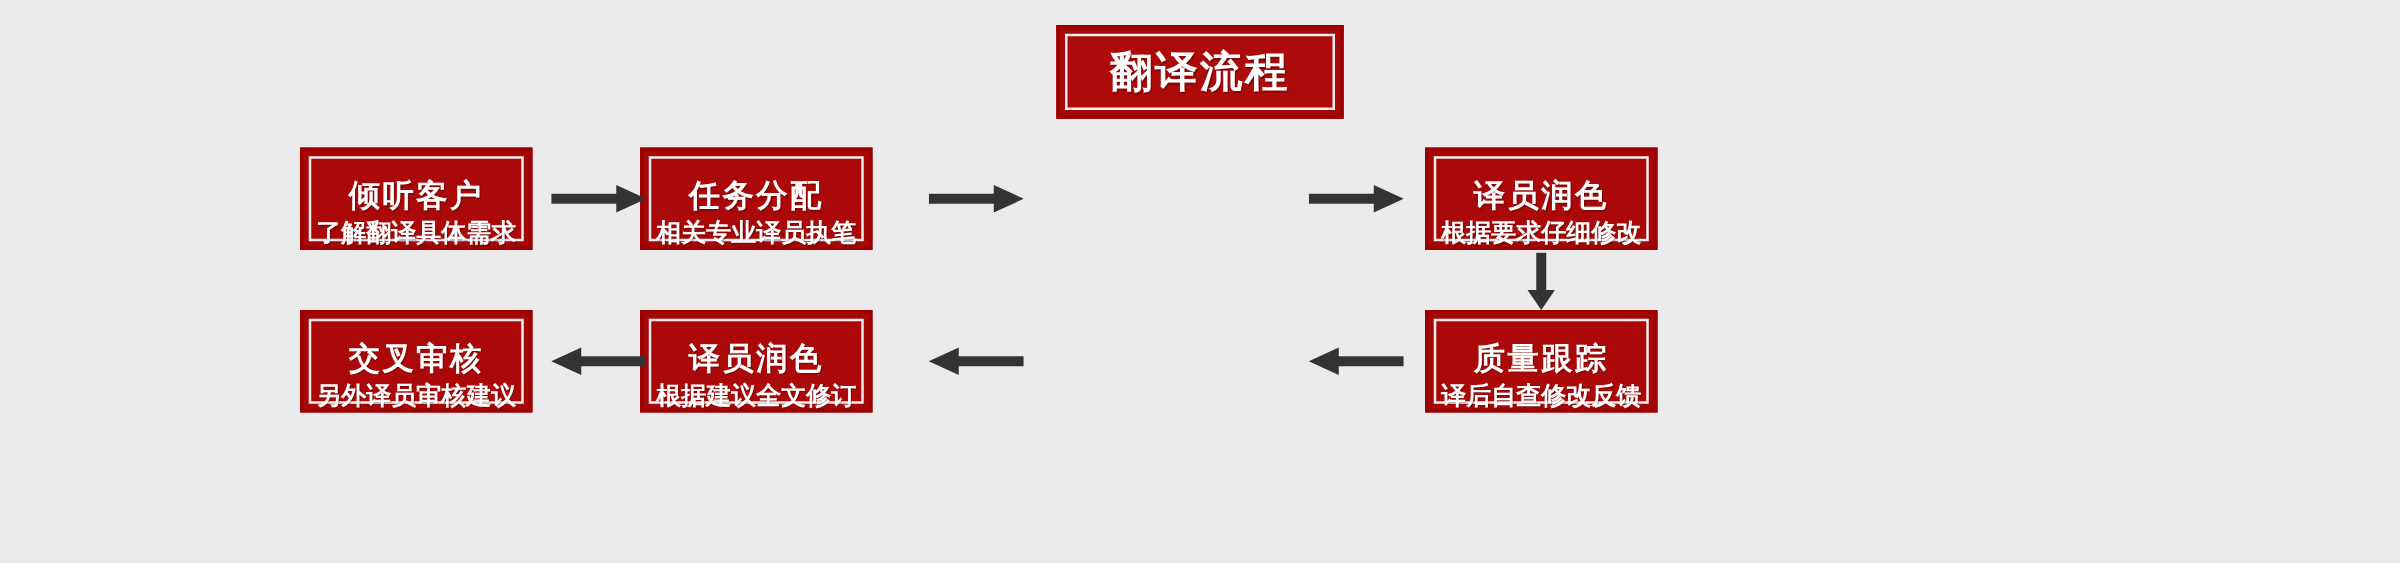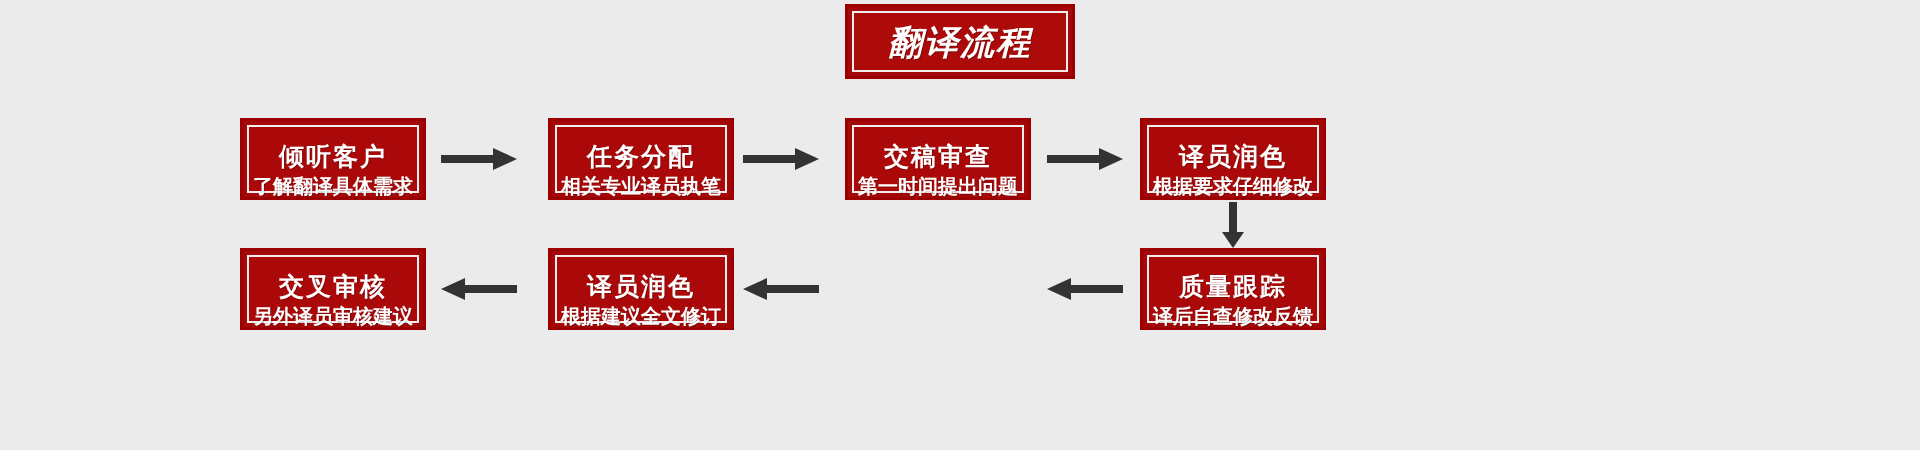--- a/index.html
+++ b/index.html
@@ -38,24 +38,23 @@
     display: flex;
     flex-direction: column;
     align-items: center;
     justify-content: center;
     line-height: 1;
   }
 
   
   #title-plate {
     left: 845px;
-    top: 4px;
+    top: 20px;
     width: 230px;
     height: 75px;
-    font-style: italic;
   }
   #title-plate .inner {
     background: #ad0a0a;
   }
   .title-text {
     color: #ffffff;
     font-size: 34px;
     font-weight: bold;
     letter-spacing: 2px;
     white-space: nowrap;
@@ -89,21 +88,21 @@
     letter-spacing: 0px;
     white-space: nowrap;
     line-height: 1;
     text-shadow: 1px 1px 0 rgba(0,0,0,0.22);
   }
 
   
   .row1 { top: 118px; }
   .row2 { top: 248px; }
   .col1 { left: 240px; }
-  .col2 { left: 548px; text-align: right; }
+  .col2 { left: 512px; text-align: right; }
   .col3 { left: 845px; }
   .col4 { left: 1140px; }
 
   
   .arrow-h {
     position: absolute;
     height: 26px;
     width: 76px;
   }
   .arrow-h svg, .arrow-v svg { display: block; }
@@ -141,26 +140,20 @@
     </div>
   </div>
 
   <div class="plate step row1 col2">
     <div class="inner">
       <span class="step-title">任务分配</span>
       <span class="step-sub">相关专业译员执笔</span>
     </div>
   </div>
 
-  <div class="plate step row1 col3">
-    <div class="inner">
-      <span class="step-title">交稿审查</span>
-      <span class="step-sub">第一时间提出问题</span>
-    </div>
-  </div>
 
   <div class="plate step row1 col4">
     <div class="inner">
       <span class="step-title">译员润色</span>
       <span class="step-sub">根据要求仔细修改</span>
     </div>
   </div>
 
   <div class="plate step row2 col1">
     <div class="inner">

